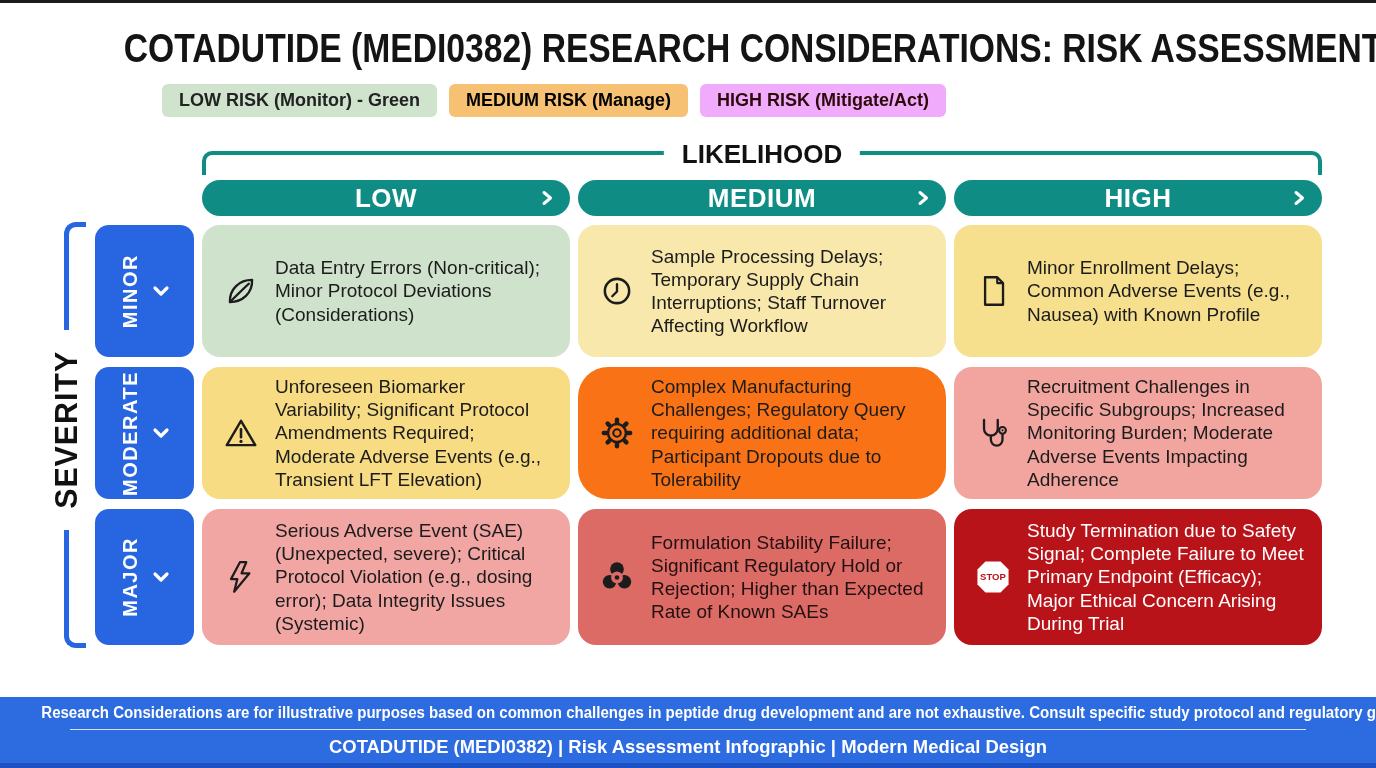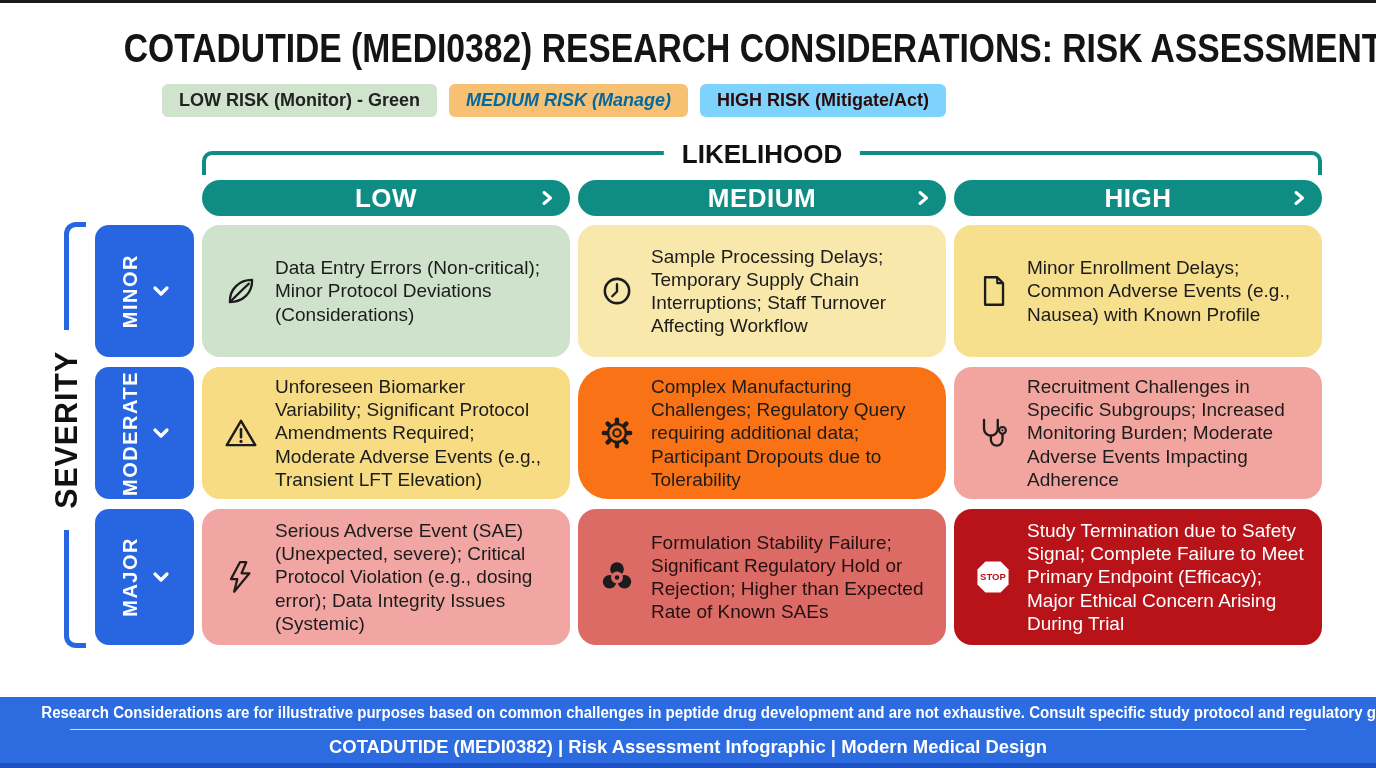--- a/index.html
+++ b/index.html
@@ -68,22 +68,22 @@
 <body>
 
 <div class="page">
 
   <div class="topbar"></div>
 
   <div class="title">COTADUTIDE (MEDI0382) RESEARCH CONSIDERATIONS: RISK ASSESSMENT MATRIX</div>
 
   <div class="legend">
     <div class="chip" style="background-color: rgb(207, 227, 205); color: rgb(34, 34, 34);">LOW RISK (Monitor) - Green</div>
-    <div class="chip" style="background-color: rgb(247, 193, 115); color: #0369a1; font-style: italic;">MEDIUM RISK (Manage)</div>
-    <div class="chip" style="background-color: #7dd3fc; color: rgb(45, 10, 10);">HIGH RISK (Mitigate/Act)</div>
+    <div class="chip" style="background-color: rgb(247, 193, 115); color: #000000;">MEDIUM RISK (Manage)</div>
+    <div class="chip" style="background-color: #f0abfc; color: rgb(45, 10, 10);">HIGH RISK (Mitigate/Act)</div>
   </div>
 
   <div class="lik-bracket">
     <span class="lik-label">LIKELIHOOD</span>
   </div>
 
   <div class="col-header c1" style="background-color: rgb(15, 141, 133);">
     <span>LOW</span>
     <span class="chev">
       <svg width="18" height="18" viewBox="0 0 18 18">

